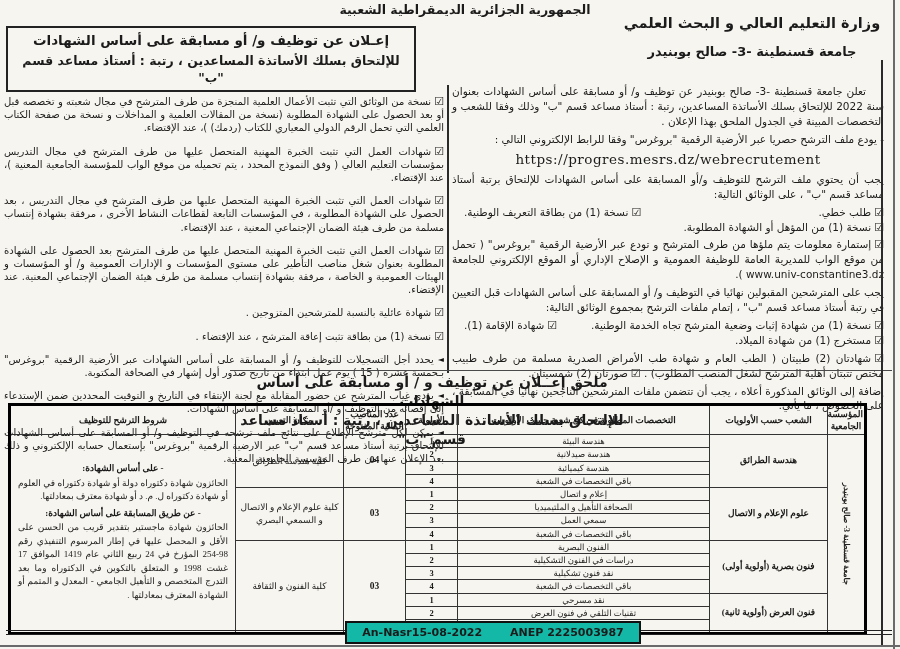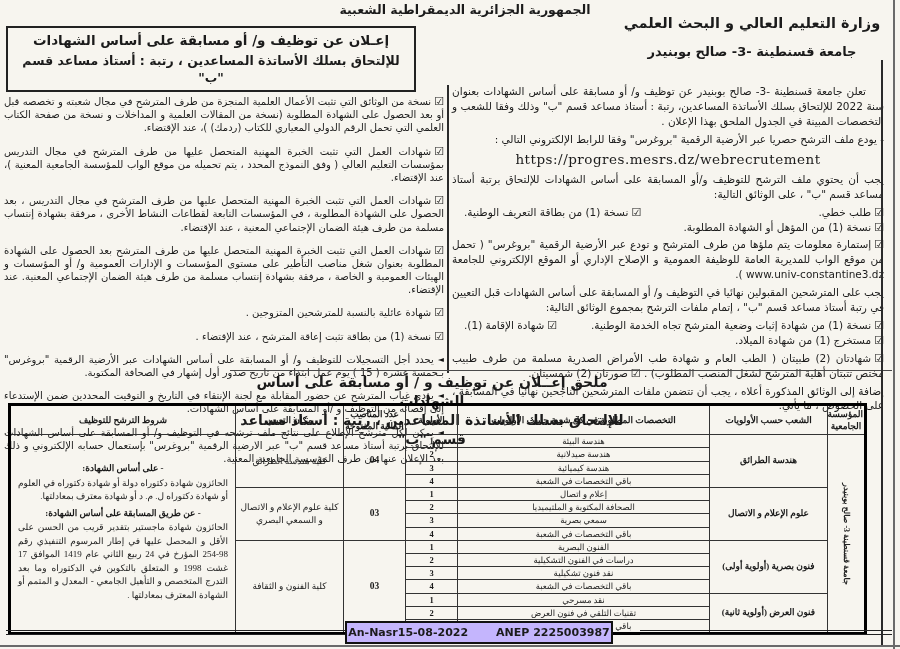--- a/index.html
+++ b/index.html
@@ -57,22 +57,22 @@
   .cond-h { font-weight:bold; text-align:center; margin:0 0 1px; }
   .cond-t { margin:0 0 3px; }
   td.vert-cell { position:relative; }
   .vert-inner { position:absolute; top:50%; left:50%;
     transform:translate(-50%,-50%) rotate(90deg); white-space:nowrap;
     font-size:8px; font-weight:bold; color:#222; }
   
   .stamp-rule { position:absolute; height:5px; border-top:1.5px solid #222; border-bottom:1px solid #222; }
   .stamp-rule.left { top:630px; left:6px; width:340px; }
   .stamp-rule.right { top:630px; left:640px; width:252px; }
-  .stamp-box { position:absolute; top:621px; left:345px; width:268px; height:23px;
-    border:2px solid #111; background:#c4b5fd; display:flex; align-items:center;
+  .stamp-box { position:absolute; top:621px; left:345px; width:296px; height:23px;
+    border:2px solid #111; background:#14b8a6; display:flex; align-items:center;
     justify-content:center; gap:28px; direction:ltr;
     font-size:11px; font-weight:bold; font-family:"DejaVu Sans", sans-serif; }
   
   .edge-right-inner { position:absolute; top:60px; left:881px; width:2px; height:586px; background:#2a2a2a; }
   .edge-right-outer { position:absolute; top:0; left:893px; width:2px; height:649px; background:#6a6a6a; }
   .edge-bottom { position:absolute; top:645px; left:0; width:900px; height:2px; background:#6a6a6a; }
 </style>
 </head>
 <body>
 
@@ -183,25 +183,25 @@
         </tr>
 
       <tr>
         <td class="branch-cell" rowspan="4">علوم الإعلام و الاتصال</td>
         <td>إعلام و اتصال</td>
         <td class="priority-cell">1</td>
         <td class="positions-cell" rowspan="4">03</td>
         <td class="location-cell" rowspan="4">كلية علوم الإعلام و الاتصال و السمعي البصري</td>
       </tr>
       <tr>
-          <td>الصحافة المكتوبة و الملتيميديا</td>
-          <td class="priority-cell">2</td>
-        </tr>
-      <tr>
-          <td>سمعي بصرية</td>
+          <td>الصحافة التأهيل و الملتيميديا</td>
+          <td class="priority-cell">2</td>
+        </tr>
+      <tr>
+          <td>سمعي العمل</td>
           <td class="priority-cell">3</td>
         </tr>
       <tr>
           <td>باقي التخصصات في الشعبة</td>
           <td class="priority-cell">4</td>
         </tr>
 
       <tr>
         <td class="branch-cell" rowspan="4">فنون بصرية (أولوية أولى)</td>
         <td>الفنون البصرية</td>

